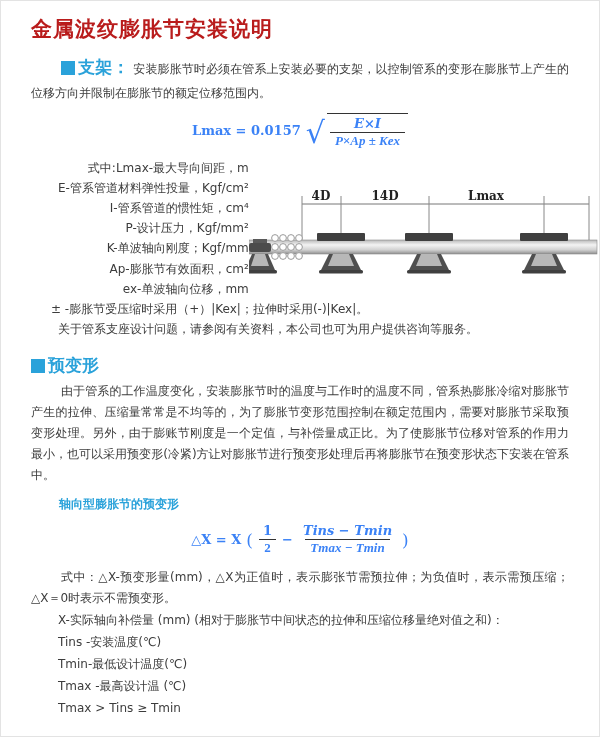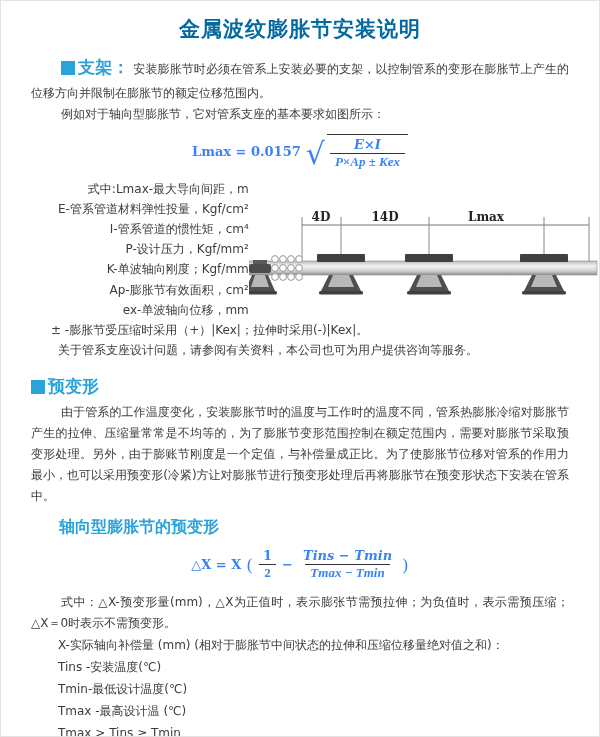--- a/index.html
+++ b/index.html
@@ -3,33 +3,33 @@
 <meta charset="utf-8">
 <style>
   * { margin:0; padding:0; box-sizing:border-box; }
   html,body { background:#ffffff; }
   body { font-family:"DejaVu Sans", sans-serif; color:#3c3c3c; }
   .page {
     width:600px; height:737px; margin:0 auto; background:#fff;
     border:1px solid #e3e3e3; padding:10px 30px 8px 30px; overflow:hidden;
   }
   h1.title {
-    text-align:center; font-size:21px; font-weight:bold; color:#0369a1;
+    text-align:left; font-size:21px; font-weight:bold; color:#b91c1c;
     margin:4px 0 10px 0; letter-spacing:1px;
   }
   .para { font-size:12px; line-height:1.75; text-align:justify; color:#3c3c3c; }
   .indent { text-indent:30px; }
   .sect-inline { display:inline; }
   .sq {
     display:inline-block; width:14px; height:14px; background:#2aa2da;
     vertical-align:-2px; margin-right:3px;
   }
   .sect-label { color:#2aa2da; font-size:17px; font-weight:bold; }
   .section-head { margin:14px 0 4px 0; }
-  .sub-head { color:#2aa2da; font-size:16px; font-weight:bold; margin:10px 0 6px 28px; }
+  .sub-head { color:#2aa2da; font-size:12px; font-weight:bold; margin:10px 0 6px 28px; }
 
   
   .formula {
     display:flex; justify-content:center; align-items:center; gap:5px;
     font-family:"DejaVu Serif", serif; font-size:13px; font-weight:bold; color:#3b82f6;
     margin:8px 0 8px 0; min-height:38px;
   }
   .f-var { font-style:italic; }
   .frac { display:inline-flex; flex-direction:column; align-items:center; line-height:1.25; }
   .frac .num { padding:0 5px; }
@@ -56,21 +56,20 @@
 <body>
 
 <div class="page">
 
   <h1 class="title">金属波纹膨胀节安装说明</h1>
 
   <p class="para indent">
     <span class="sect-inline"><span class="sq"></span><span class="sect-label">支架：</span></span>
     <span>安装膨胀节时必须在管系上安装必要的支架，以控制管系的变形在膨胀节上产生的位移方向并限制在膨胀节的额定位移范围内。</span>
   </p>
-  <p class="para indent">例如对于轴向型膨胀节，它对管系支座的基本要求如图所示：</p>
 
   <div class="formula">
     <span>Lmax = 0.0157</span>
     <span class="sqrt-sign">√</span>
     <span class="radicand">
       <span class="frac">
         <span class="num f-var">E×I</span>
         <span class="den f-var">P×Ap ± Kex</span>
       </span>
     </span>

